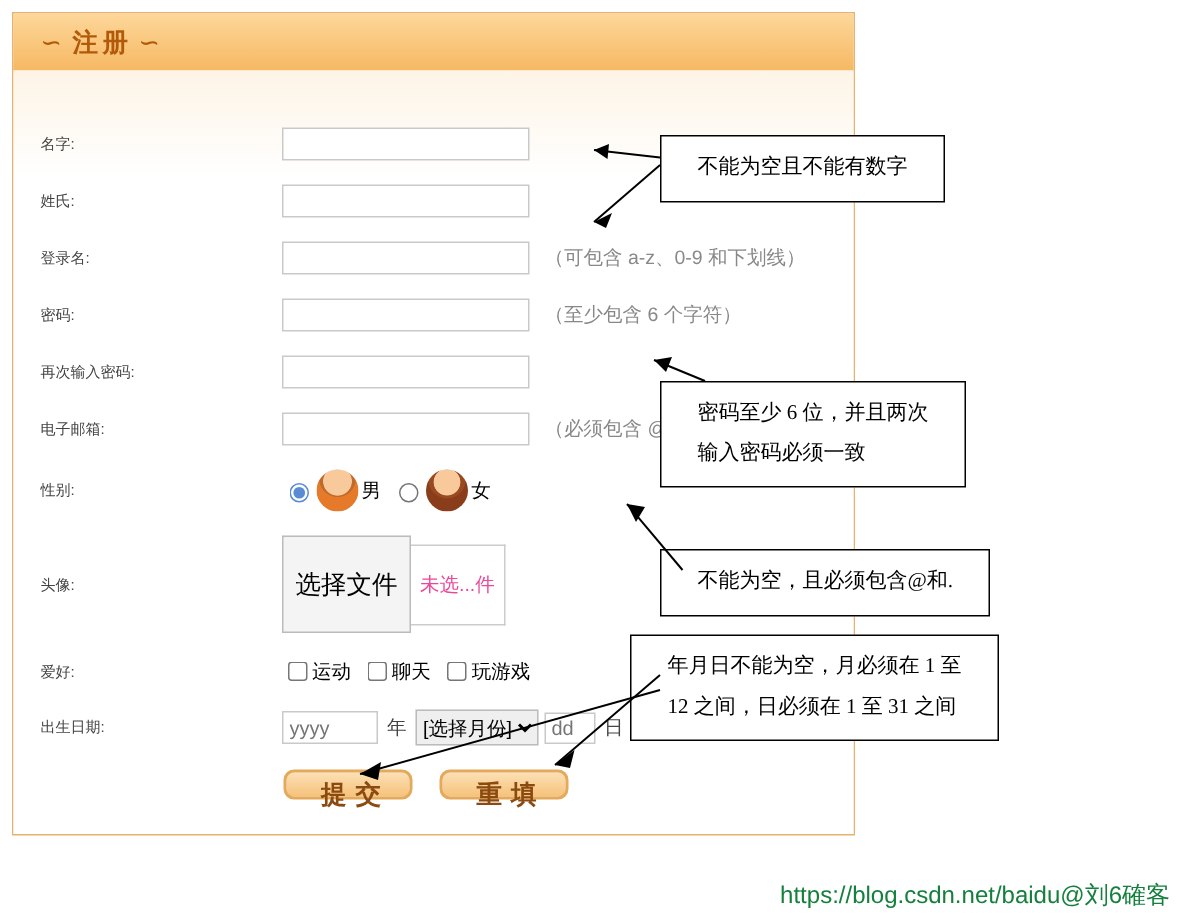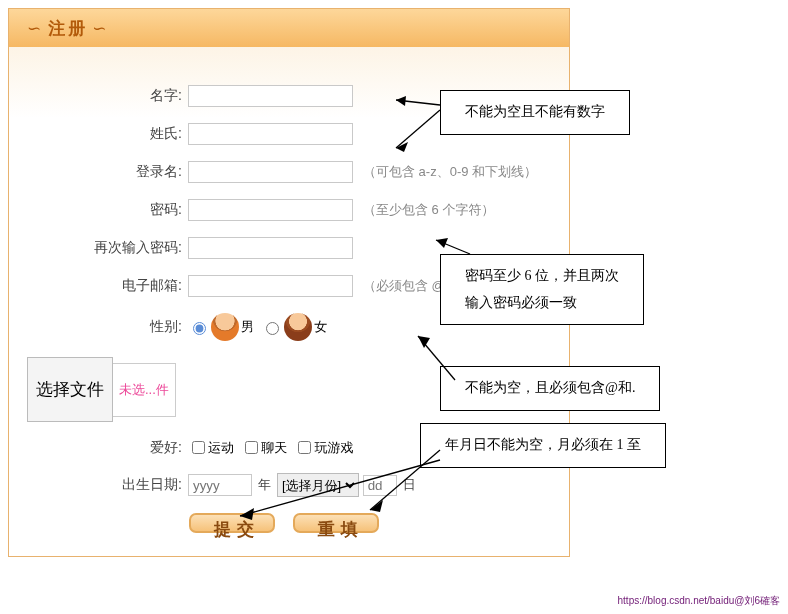--- a/index.html
+++ b/index.html
@@ -36,23 +36,22 @@
   padding: 38px 18px 18px 18px;
 }
 .row {
   display: flex;
   align-items: center;
   margin-bottom: 16px;
   position: relative;
 }
 .label {
   width: 155px;
-  text-align: right;
   color: #444;
-  font-size: 14px;
+  font-size: 10px;
   padding-right: 6px;
 }
 .sep { color: #444; }
 input.text {
   width: 165px;
   height: 22px;
   border: 1px solid #c9c9c9;
   box-sizing: border-box;
   padding: 0 4px;
 }
@@ -140,22 +139,22 @@
 }
 .arrow {
   position: absolute;
   pointer-events: none;
 }
 .arrow line { stroke: #000; stroke-width: 1.3; }
 .arrow polygon { fill: #000; }
 .watermark {
   position: absolute;
   right: 8px; bottom: 6px;
-  color: #701a75;
-  font-size: 10px;
+  color: #15803d;
+  font-size: 16px;
   font-family: Arial;
 }
 </style>
 </head>
 <body>
 
 <div class="panel">
   <div class="panel-header">
     <span class="tilde">∽</span>
     <span>注册</span>
@@ -201,20 +200,21 @@
       <input type="radio" name="g" class="radio-box" checked="" style="">
       <span class="avatar-icon avatar-male"></span>
       <span>男</span>
       &nbsp;&nbsp;
       <input type="radio" name="g" class="radio-box" style="">
       <span class="avatar-icon avatar-female"></span>
       <span>女</span>
     </div>
 
     <div class="row">
+      <div class="label"><span>头像</span><span class="sep">:</span></div>
       <span class="file-btn">选择文件</span>
         <span class="file-status">未选...件</span>
     </div>
 
     <div class="row">
       <div class="label"><span>爱好</span><span class="sep">:</span></div>
       <input type="checkbox" class="chk" style="">
       <span>运动</span>&nbsp;&nbsp;
       <input type="checkbox" class="chk" style="">
       <span>聊天</span>&nbsp;&nbsp;
@@ -250,20 +250,21 @@
   <div>密码至少 6 位，并且两次</div>
   <div>输入密码必须一致</div>
 </div>
 
 <div class="note" style="left:440px; top:366px;">
   <span>不能为空，且必须包含@和.</span>
 </div>
 
 <div class="note" style="left:420px; top:423px;">
   <div>年月日不能为空，月必须在 1 至</div>
+  <div>12 之间，日必须在 1 至 31 之间</div>
 </div>
 
 <svg class="arrow" style="left:0;top:0" width="788" height="614">
 
   <line x1="440" y1="105" x2="396" y2="100"></line>
   <polygon points="396,100 406,96 405,106"></polygon>
 
   <line x1="440" y1="110" x2="396" y2="148"></line>
   <polygon points="396,148 408,142 404,152"></polygon>
 

